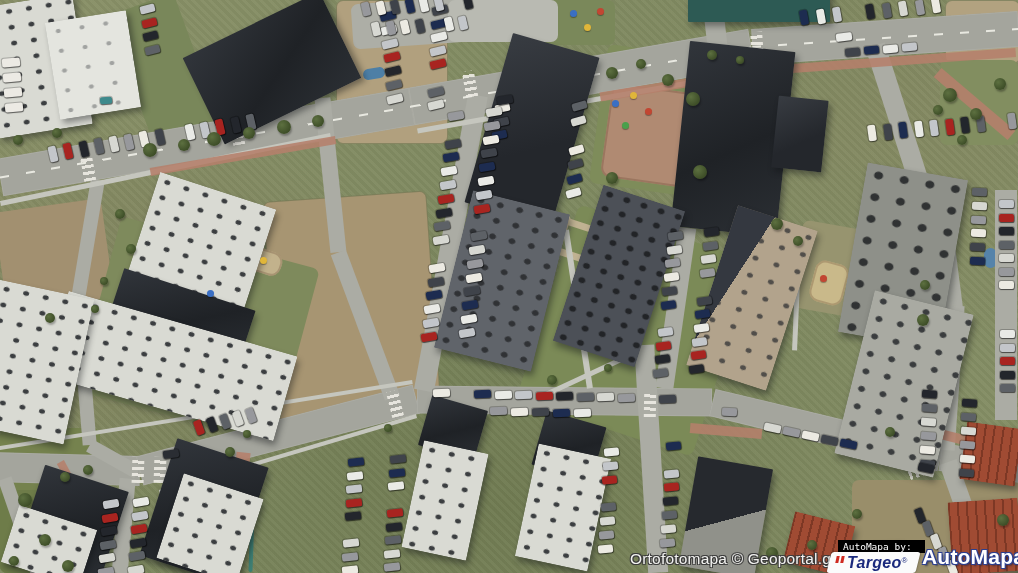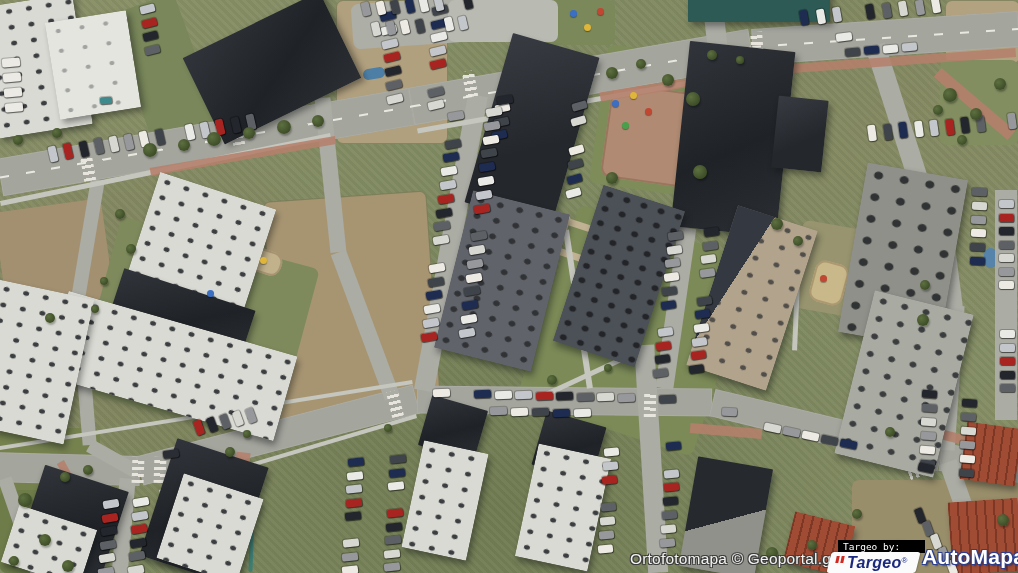--- a/index.html
+++ b/index.html
@@ -456,21 +456,21 @@
       <div class="f tree" style="left: 91px; top: 305px; width: 8px; height: 8px; z-index: 7;"></div>
       <div class="f tree" style="left: 547px; top: 375px; width: 10px; height: 10px; z-index: 7;"></div>
       <div class="f tree" style="left: 604px; top: 364px; width: 8px; height: 8px; z-index: 7;"></div>
       <div class="f tree" style="left: 885px; top: 427px; width: 10px; height: 10px; z-index: 7;"></div>
       <div class="f tree" style="left: 707px; top: 50px; width: 10px; height: 10px; z-index: 7;"></div>
       <div class="f tree" style="left: 736px; top: 56px; width: 8px; height: 8px; z-index: 7;"></div>
     </div>
 
   <div id="attribution">Ortofotomapa © Geoportal.gov.pl</div>
 
-  <div id="powered-box">Targeo by:</div>
+  <div id="powered-box">AutoMapa by:</div>
 
   <div id="targeo-box">
     <div id="targeo-inner">
       <span class="red-tick"></span>
         <span class="red-tick"></span>
       <span id="targeo-name">Targeo</span>
       <span id="targeo-reg">®</span>
     </div>
   </div>
 

